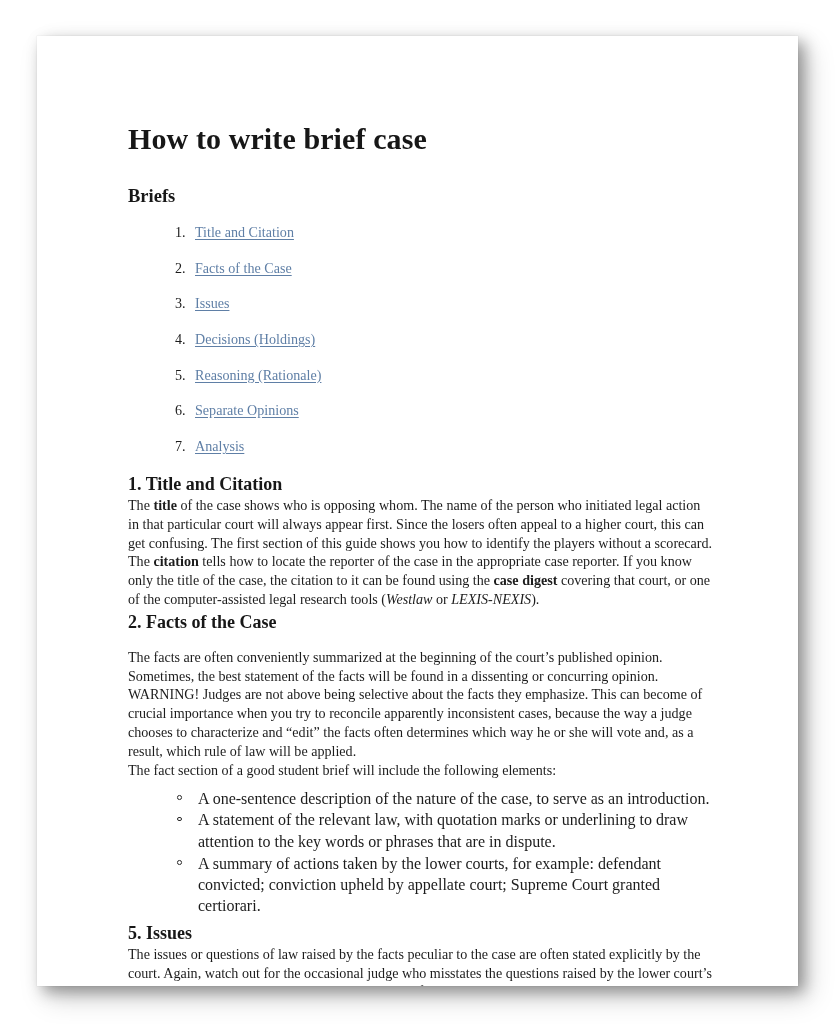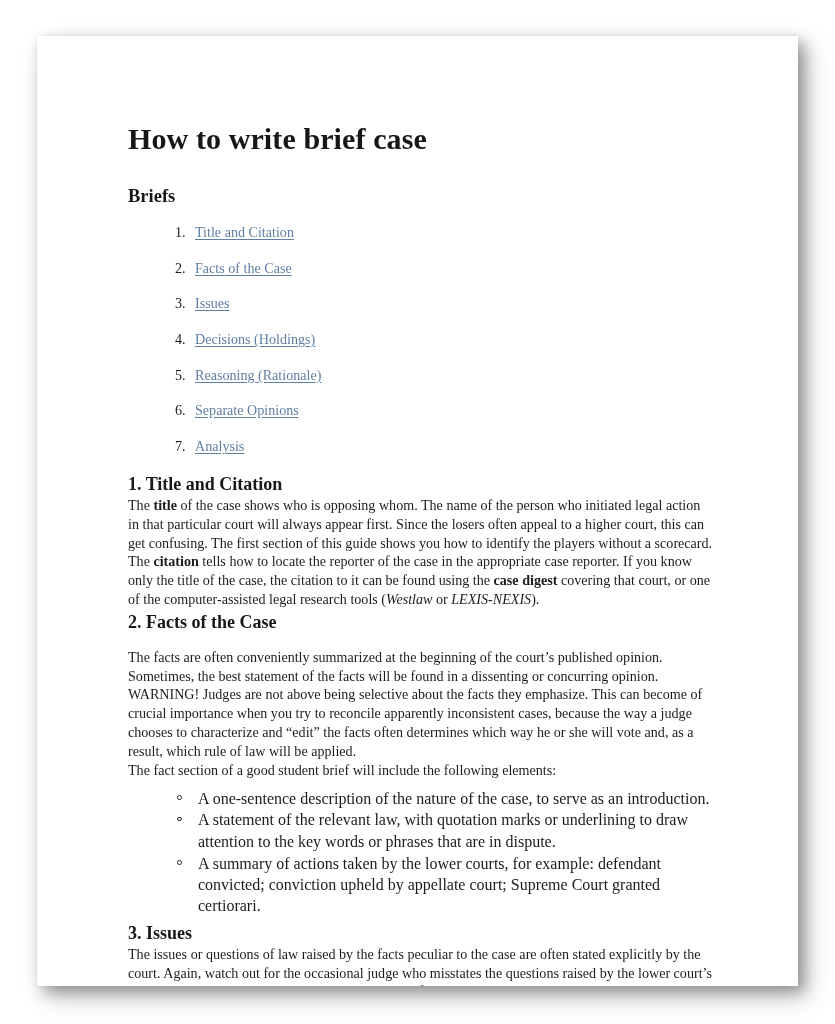--- a/index.html
+++ b/index.html
@@ -218,21 +218,21 @@
         <p class="para spaced">The fact section of a good student brief will include the following elements:</p>
 
         <ul class="circle-list">
           <li>A one-sentence description of the nature of the case, to serve as an introduction.</li>
           <li>A statement of the relevant law, with quotation marks or underlining to draw attention to the key words or phrases that are in dispute.</li>
           <li>A summary of actions taken by the lower courts, for example: defendant convicted; conviction upheld by appellate court; Supreme Court granted certiorari.</li>
         </ul>
       </section>
 
       <section>
-        <h3 class="h3">3. Issues</h3>
+        <h3 class="h3">5. Issues</h3>
 
         <p class="para">The issues or questions of law raised by the facts peculiar to the case are often stated explicitly by the court. Again, watch out for the occasional judge who misstates the questions raised by the lower court’s opinion, by the parties on appeal, or by the nature of the case.</p>
       </section>
 
     </div>
 
     <div class="logo-wrap">
       <span class="logo"><span class="t1">Template</span><span class="t2">HQ</span></span>
     </div>
 

